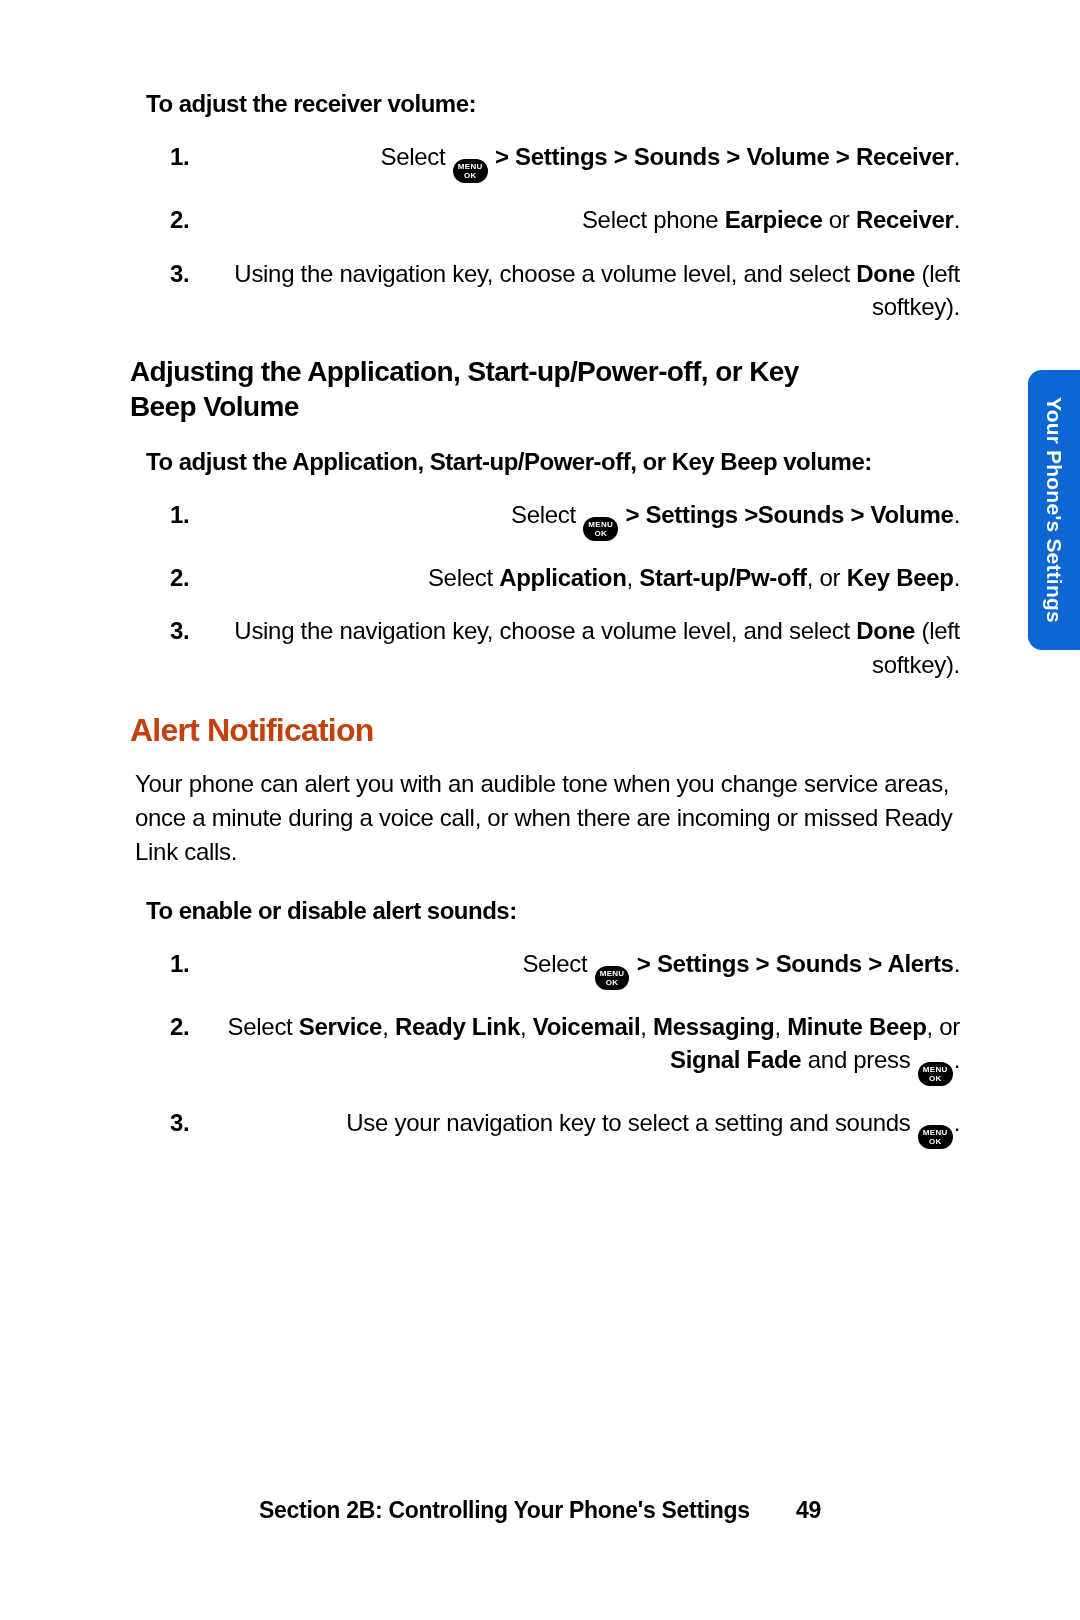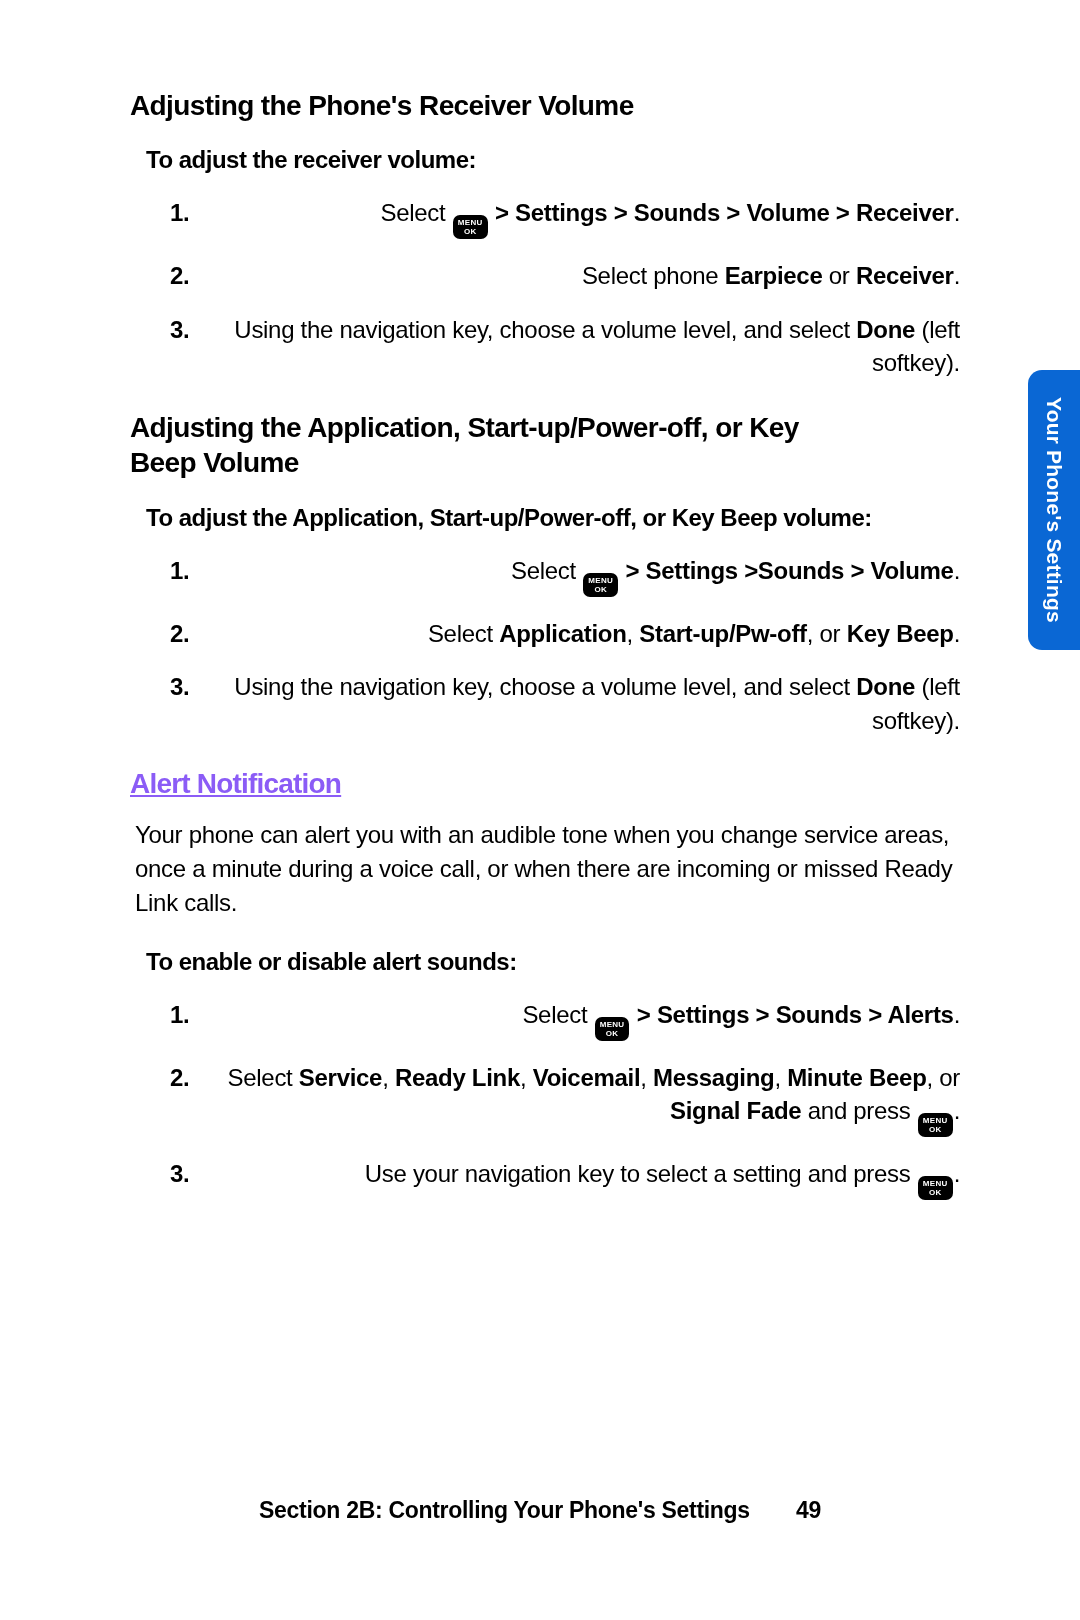--- a/index.html
+++ b/index.html
@@ -45,37 +45,36 @@
     }
     .li .body { flex: 1; text-align: right; }
     .bold { font-weight: 700; }
     .menu-key {
       display: inline-flex;
       flex-direction: column;
       align-items: center;
       justify-content: center;
       background: #000;
       color: #fff;
-      border-radius: 7px;
+      border-radius: 12px;
       font-size: 8px;
       font-weight: 700;
       line-height: 1;
       padding: 4px 5px 3px 5px;
       vertical-align: -4px;
       margin: 0 1px;
       letter-spacing: 0.3px;
     }
     .menu-key .ok { font-size: 8px; margin-top: 1px; }
     .section-title {
-      font-size: 28px;
-      font-weight: 700;
-      color: #8b5cf6;
+      font-size: 32px;
+      font-weight: 700;
+      color: #c2410c;
       margin: 30px 0 18px 0;
       letter-spacing: -0.8px;
-      text-decoration: underline;
     }
     .para {
       font-size: 24px;
       line-height: 1.42;
       margin-left: 5px;
       margin-bottom: 28px;
     }
     .side-tab {
       position: absolute;
       right: 0;
@@ -104,21 +103,20 @@
       font-size: 23px;
       font-weight: 700;
     }
     .footer .pgnum { margin-left: 40px; }
   </style>
 </head>
 <body>
 
 <div class="content">
 
-  <div class="h2">Adjusting the Phone's Receiver Volume</div>
   <div class="h3">To adjust the receiver volume:</div>
   <div class="ol">
     <div class="li">
       <span class="num">1.</span>
       <span class="body">
         <span>Select </span><span class="menu-key">
             <span>MENU</span>
             <span class="ok">OK</span>
           </span><span class="bold"> &gt; Settings &gt; Sounds &gt; Volume &gt; Receiver</span><span>.</span>
       </span>
@@ -181,21 +179,21 @@
       <span class="body">
         <span>Select </span><span class="bold">Service</span><span>, </span><span class="bold">Ready Link</span><span>, </span><span class="bold">Voicemail</span><span>, </span><span class="bold">Messaging</span><span>, </span><span class="bold">Minute Beep</span><span>, or </span><span class="bold">Signal Fade</span><span> and press </span><span class="menu-key">
             <span>MENU</span>
             <span class="ok">OK</span>
           </span><span>.</span>
       </span>
     </div>
     <div class="li">
       <span class="num">3.</span>
       <span class="body">
-        <span>Use your navigation key to select a setting and press </span><span class="menu-key">
+        <span>Use your navigation key to select a setting and sounds </span><span class="menu-key">
             <span>MENU</span>
             <span class="ok">OK</span>
           </span><span>.</span>
       </span>
     </div>
   </div>
 
 </div>
 
 <div class="side-tab">

